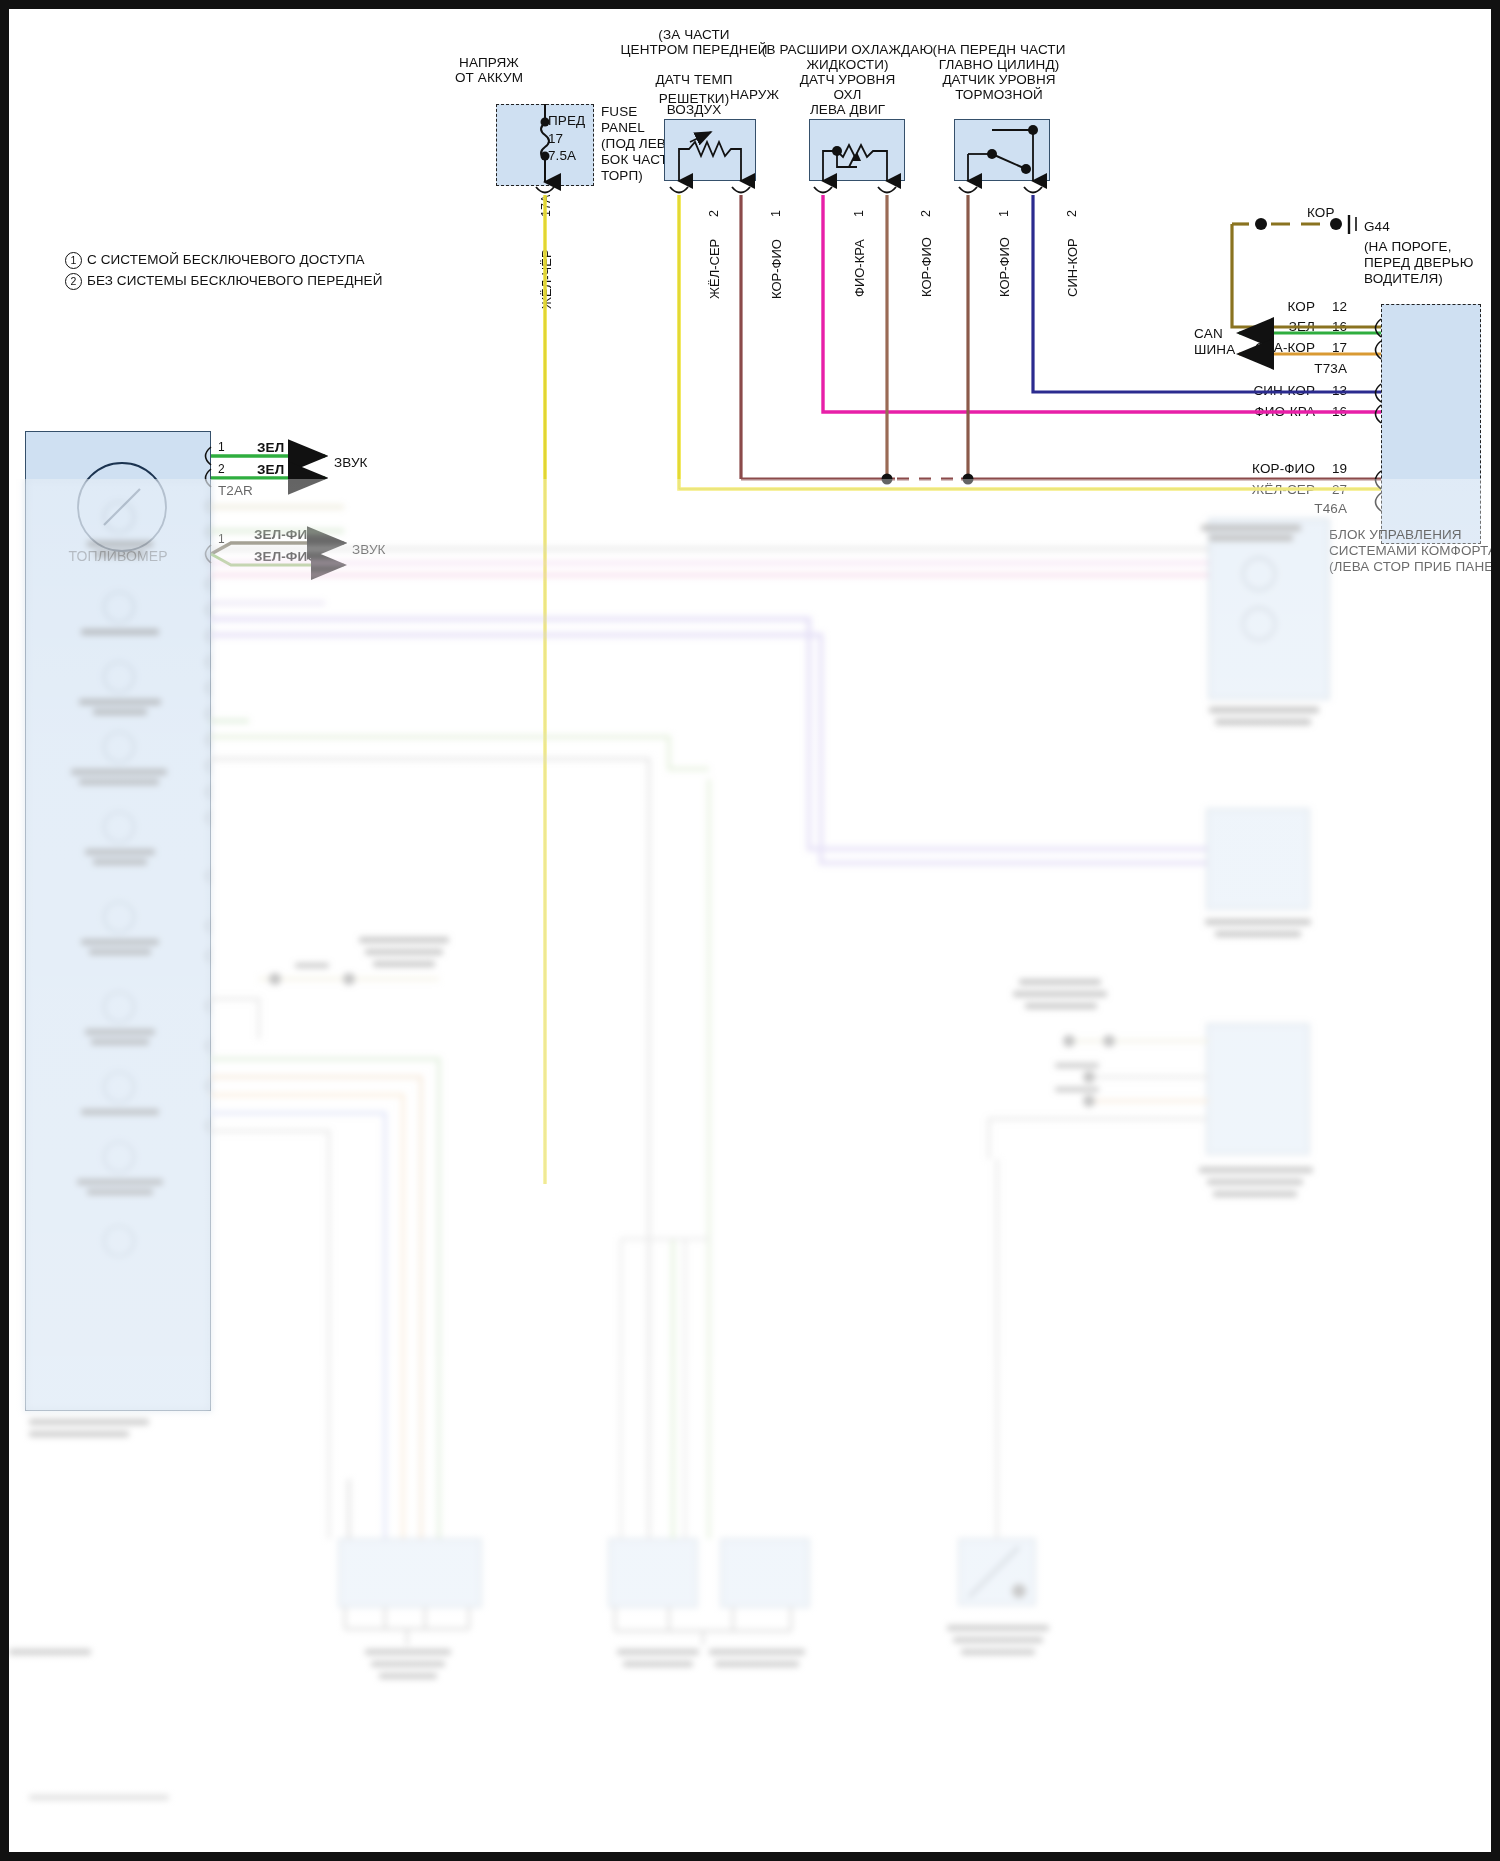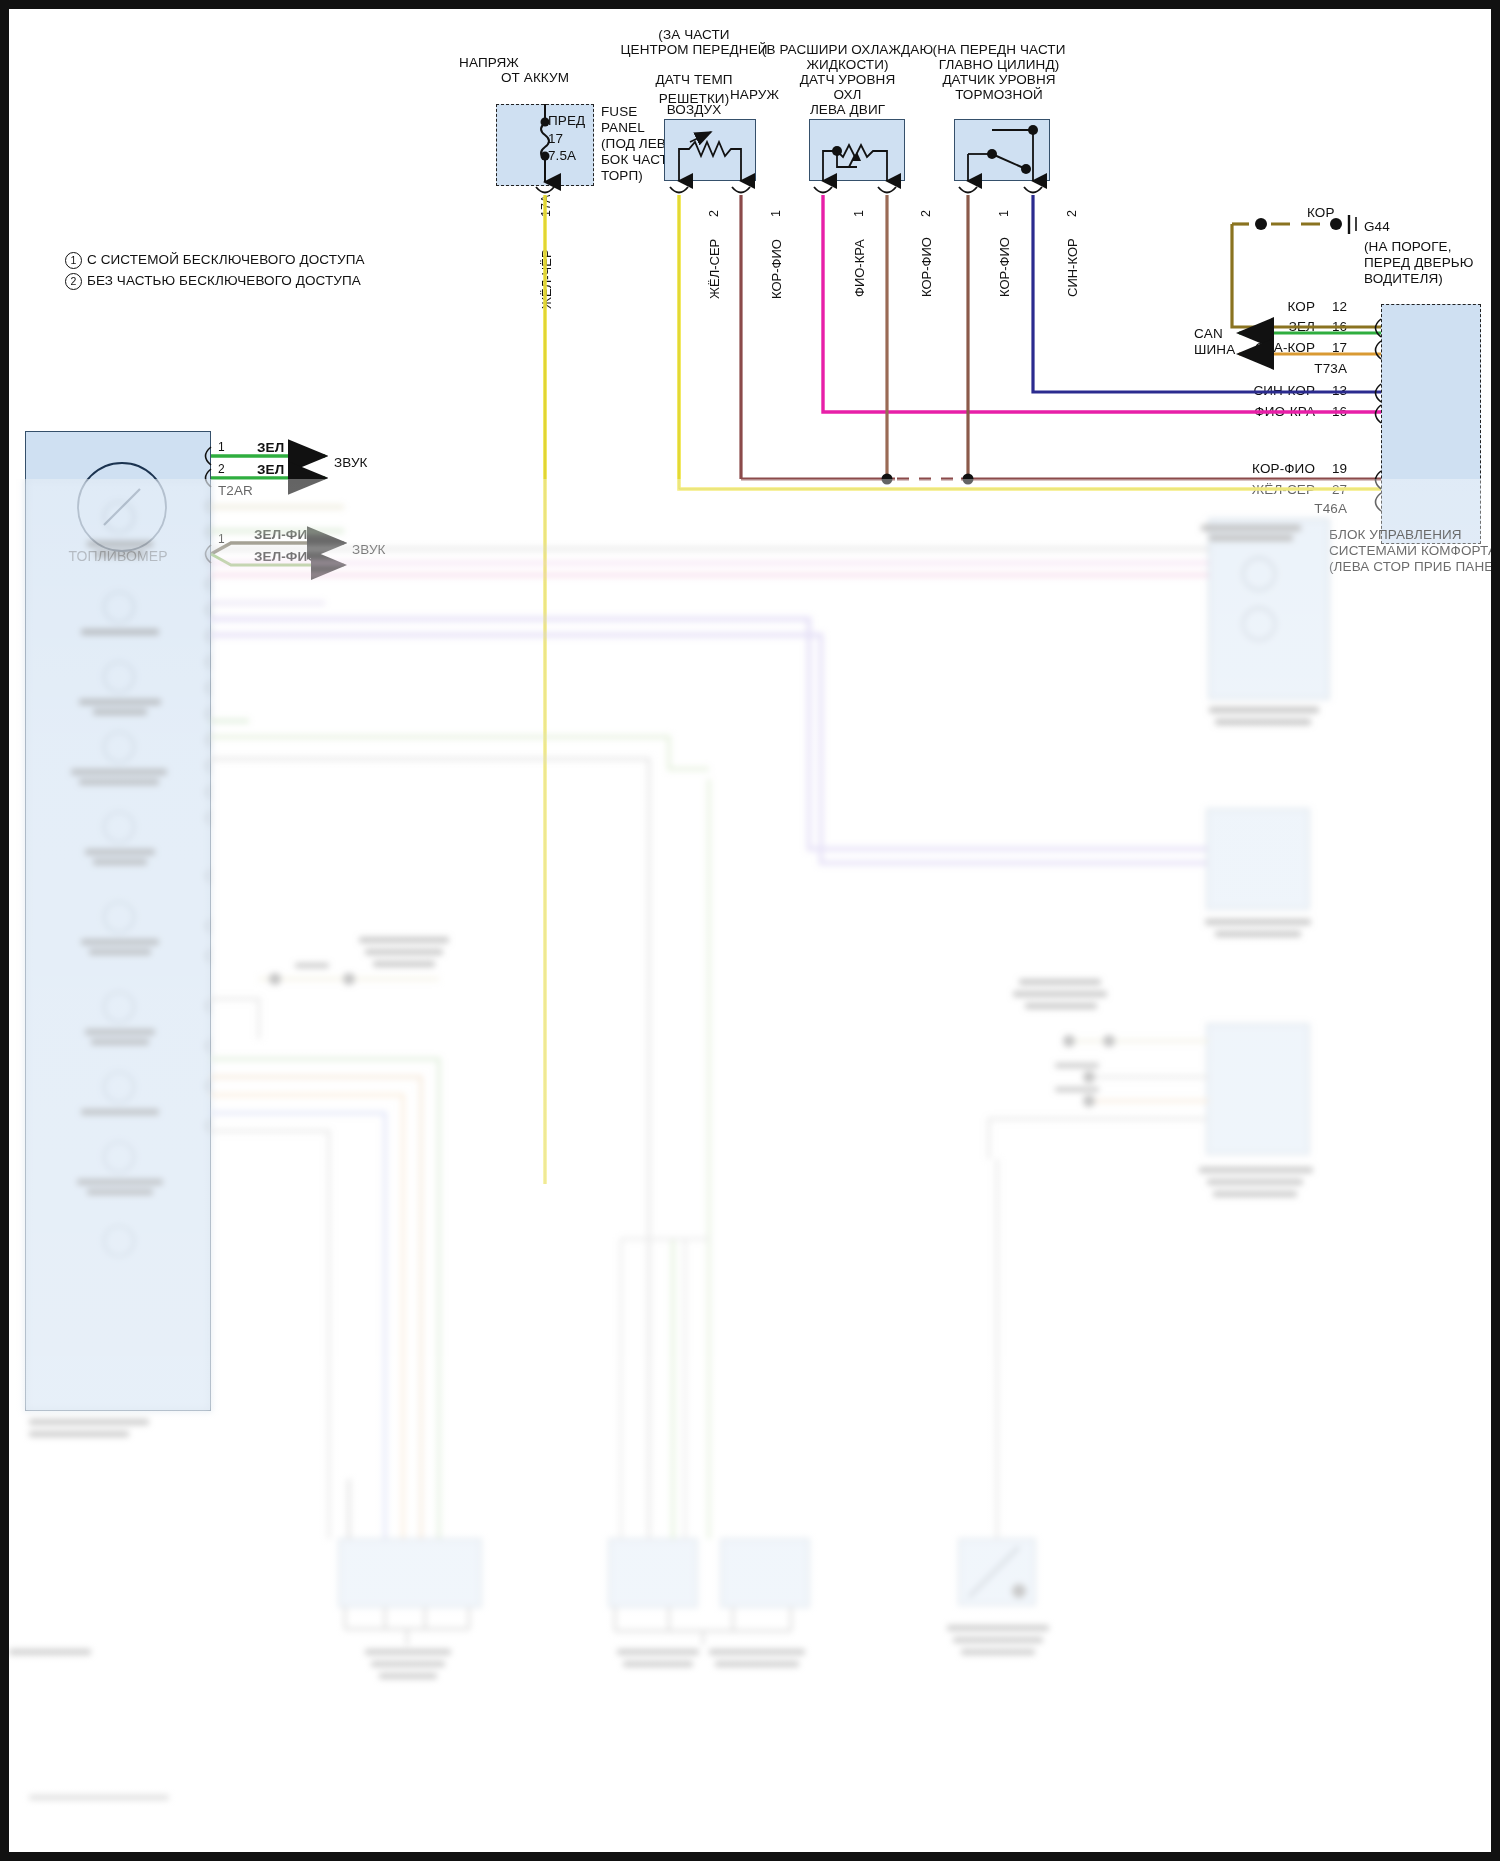--- a/index.html
+++ b/index.html
@@ -44,26 +44,26 @@
 </head>
 <body>
 
 <div id="page">
  <div id="canvas">
 
   <div>
     <div class="circnum" style="left:56px;top:243px;">1</div>
     <div class="lbl" style="left:78px;top:243px;">С СИСТЕМОЙ БЕСКЛЮЧЕВОГО ДОСТУПА</div>
     <div class="circnum" style="left:56px;top:264px;">2</div>
-    <div class="lbl" style="left:78px;top:264px;">БЕЗ ЧАСТЬЮ БЕСКЛЮЧЕВОГО ДОСТУПА</div>
+    <div class="lbl" style="left:78px;top:264px;">БЕЗ СИСТЕМЫ БЕСКЛЮЧЕВОГО ПЕРЕДНЕЙ</div>
   </div>
 
   <div>
     <div class="lbl c" style="left:400px;top:46px;width:160px;">НАПРЯЖ</div>
-    <div class="lbl c" style="left:400px;top:61px;width:160px;text-align:right;">ОТ АККУМ</div>
+    <div class="lbl c" style="left:400px;top:61px;width:160px;">ОТ АККУМ</div>
 
     <div class="boxd" style="left:487px;top:95px;width:98px;height:82px;"></div>
     <div class="lbl" style="left:539px;top:104px;">ПРЕД</div>
     <div class="lbl" style="left:539px;top:122px;">17</div>
     <div class="lbl" style="left:539px;top:139px;">7.5A</div>
 
     <div class="lbl" style="left:592px;top:95px;">FUSE</div>
     <div class="lbl" style="left:592px;top:111px;">PANEL</div>
     <div class="lbl" style="left:592px;top:127px;">(ПОД ЛЕВ</div>
     <div class="lbl" style="left:592px;top:143px;">БОК ЧАСТЬЮ</div>

